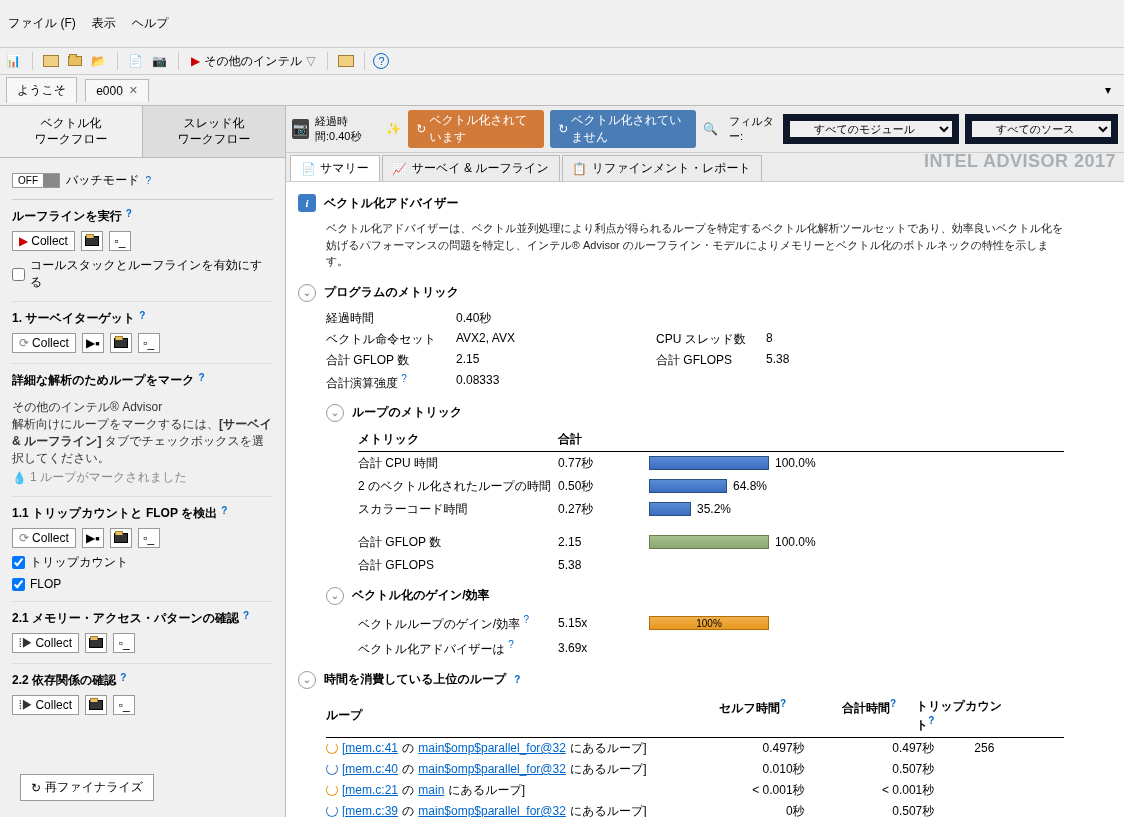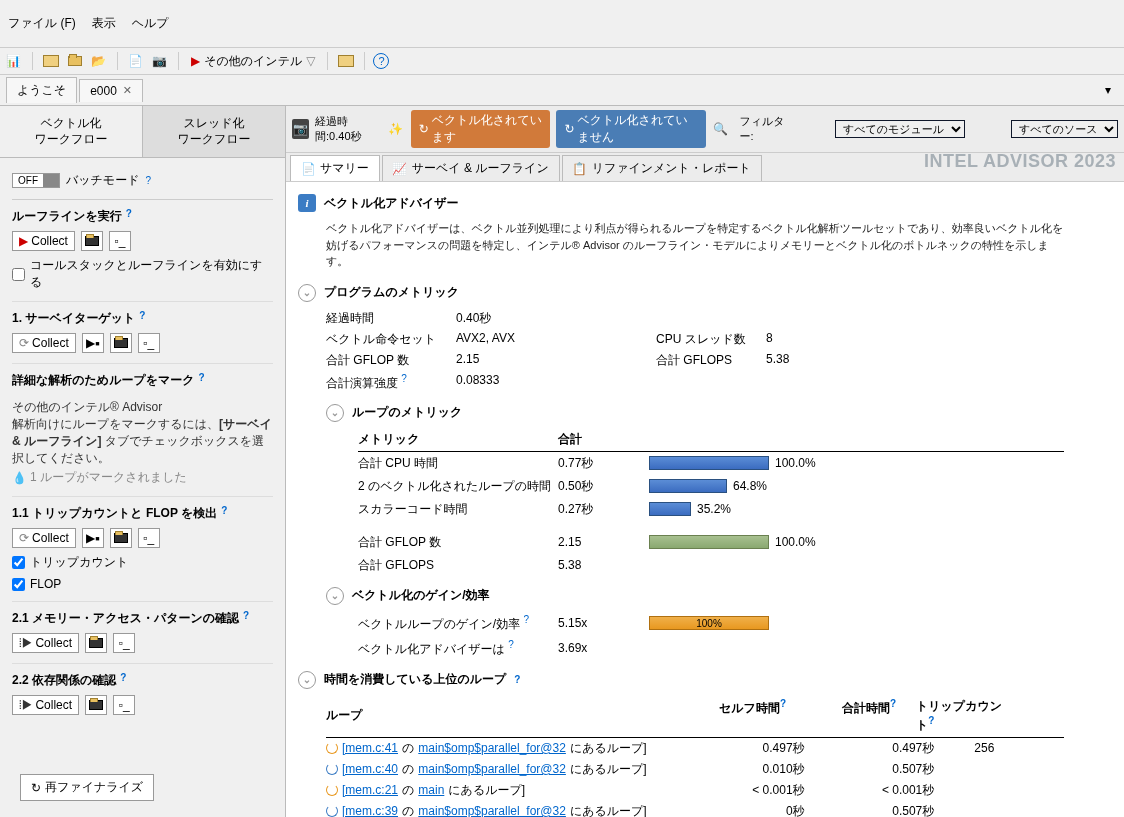--- a/index.html
+++ b/index.html
@@ -5,21 +5,21 @@
 * { box-sizing: border-box; margin: 0; padding: 0; font-family: "Meiryo", "MS Gothic", sans-serif; font-size: 12px; }
 body { background: #f0f0f0; width: 1124px; height: 817px; overflow: hidden; }
 .menubar { display: flex; padding: 15px 8px; gap: 16px; background: #f0f0f0; border-bottom: 1px solid #ccc; }
 .menubar span { cursor: default; }
 .toolbar { display: flex; align-items: center; padding: 3px 4px; gap: 4px; background: #f0f0f0; border-bottom: 1px solid #ccc; }
 .toolbar .sep { width: 1px; height: 18px; background: #ccc; margin: 0 4px; }
 .tb-btn { width: 20px; height: 20px; display: inline-flex; align-items: center; justify-content: center; border: 1px solid transparent; }
 .tb-label { display: flex; align-items: center; gap: 4px; padding: 0 4px; }
 .play { color: #c00; font-size: 12px; }
 .tabs-row { display: flex; align-items: center; padding: 2px 6px; background: #f0f0f0; border-bottom: 1px solid #bbb; }
-.tab { padding: 4px 10px; border: 1px solid #bbb; border-bottom: none; background: #f7f7f7; margin-right: 2px; display: flex; align-items: center; gap: 6px; }
+.tab { padding: 4px 10px; border: 1px solid #bbb; border-bottom: none; background: #f7f7f7; margin-right: 8px; display: flex; align-items: center; gap: 6px; }
 .tab .close { color: #666; cursor: pointer; font-size: 11px; }
 .main { display: flex; height: calc(100% - 95px); }
 .sidebar { width: 286px; background: #f0f0f0; border-right: 1px solid #bbb; overflow-y: auto; }
 .wf-tabs { display: flex; }
 .wf-tab { flex: 1; text-align: center; padding: 10px 4px; border-bottom: 1px solid #bbb; background: #f0f0f0; line-height: 1.3; }
 .wf-tab.inactive { background: #ddd; border-left: 1px solid #bbb; }
 .wf-body { padding: 10px 12px; }
 .batch { display: flex; align-items: center; gap: 6px; padding: 4px 0 10px; border-bottom: 1px solid #ccc; }
 .toggle { display: inline-flex; border: 1px solid #999; }
 .toggle .seg { padding: 1px 5px; font-size: 10px; }
@@ -37,21 +37,21 @@
 .marked { color: #888; font-size: 11px; margin-top: 3px; display: flex; align-items: center; gap: 3px; }
 .refinalize { border: 1px solid #999; background: #fff; padding: 4px 10px; margin: 10px; display: inline-flex; align-items: center; gap: 4px; }
 
 .content { flex: 1; display: flex; flex-direction: column; background: #fff; overflow: hidden; }
 .topbar { display: flex; align-items: center; padding: 4px 6px; gap: 6px; background: #ececec; border-bottom: 1px solid #ccc; position: relative; }
 .elapsed { font-size: 11px; }
 .pill { padding: 2px 8px; border-radius: 3px; color: #fff; font-size: 11px; display: flex; align-items: center; gap: 3px; }
 .pill.orange { background: #d17a3a; }
 .pill.blue { background: #4a7db5; }
 .filter-label { font-size: 11px; margin-left: 4px; }
-select { font-size: 11px; border: 1px solid #0f172a; padding: 1px 3px; margin-left: 40px; }
+select { font-size: 11px; border: 7px solid #0f172a; padding: 1px 20px; }
 .brand { position: absolute; right: 8px; bottom: -20px; color: #a8b0b6; font-weight: bold; font-size: 18px; letter-spacing: 0.5px; }
 .subtabs { display: flex; padding: 2px 4px 0; background: #ececec; border-bottom: 1px solid #ccc; gap: 2px; }
 .subtab { padding: 4px 10px; border: 1px solid #bbb; border-bottom: none; background: #fff; display: flex; align-items: center; gap: 4px; font-size: 11px; }
 .subtab.inactive { background: #ececec; }
 .report { flex: 1; overflow-y: auto; padding: 12px 60px 12px 12px; }
 .rpt-title { display: flex; align-items: center; gap: 8px; font-weight: bold; font-size: 14px; }
 .info-icon { width: 18px; height: 18px; background: #3b7cc4; color: #fff; display: inline-flex; align-items: center; justify-content: center; border-radius: 3px; font-size: 11px; font-style: italic; font-family: serif; }
 .rpt-desc { margin: 8px 0 14px 28px; line-height: 1.5; font-size: 11px; color: #222; }
 .section { margin: 10px 0 4px 0; }
 .section-hdr { display: flex; align-items: center; gap: 8px; font-weight: bold; }
@@ -285,21 +285,21 @@
           <span>ベクトル化されています</span>
         </span>
       <span class="pill blue">
           <span>↻</span>
           <span>ベクトル化されていません</span>
         </span>
       <span class="tb-btn">🔍</span>
       <span class="filter-label">フィルター:</span>
       <select><option>すべてのモジュール</option></select>
       <select><option>すべてのソース</option></select>
-      <span class="brand">INTEL ADVISOR 2023</span>
+      <span class="brand">INTEL ADVISOR 2017</span>
     </div>
     <div class="subtabs">
       <div class="subtab">
           <span>📄</span>
           <span>サマリー</span>
         </div>
       <div class="subtab inactive">
           <span>📈</span>
           <span>サーベイ &amp; ルーフライン</span>
         </div>

